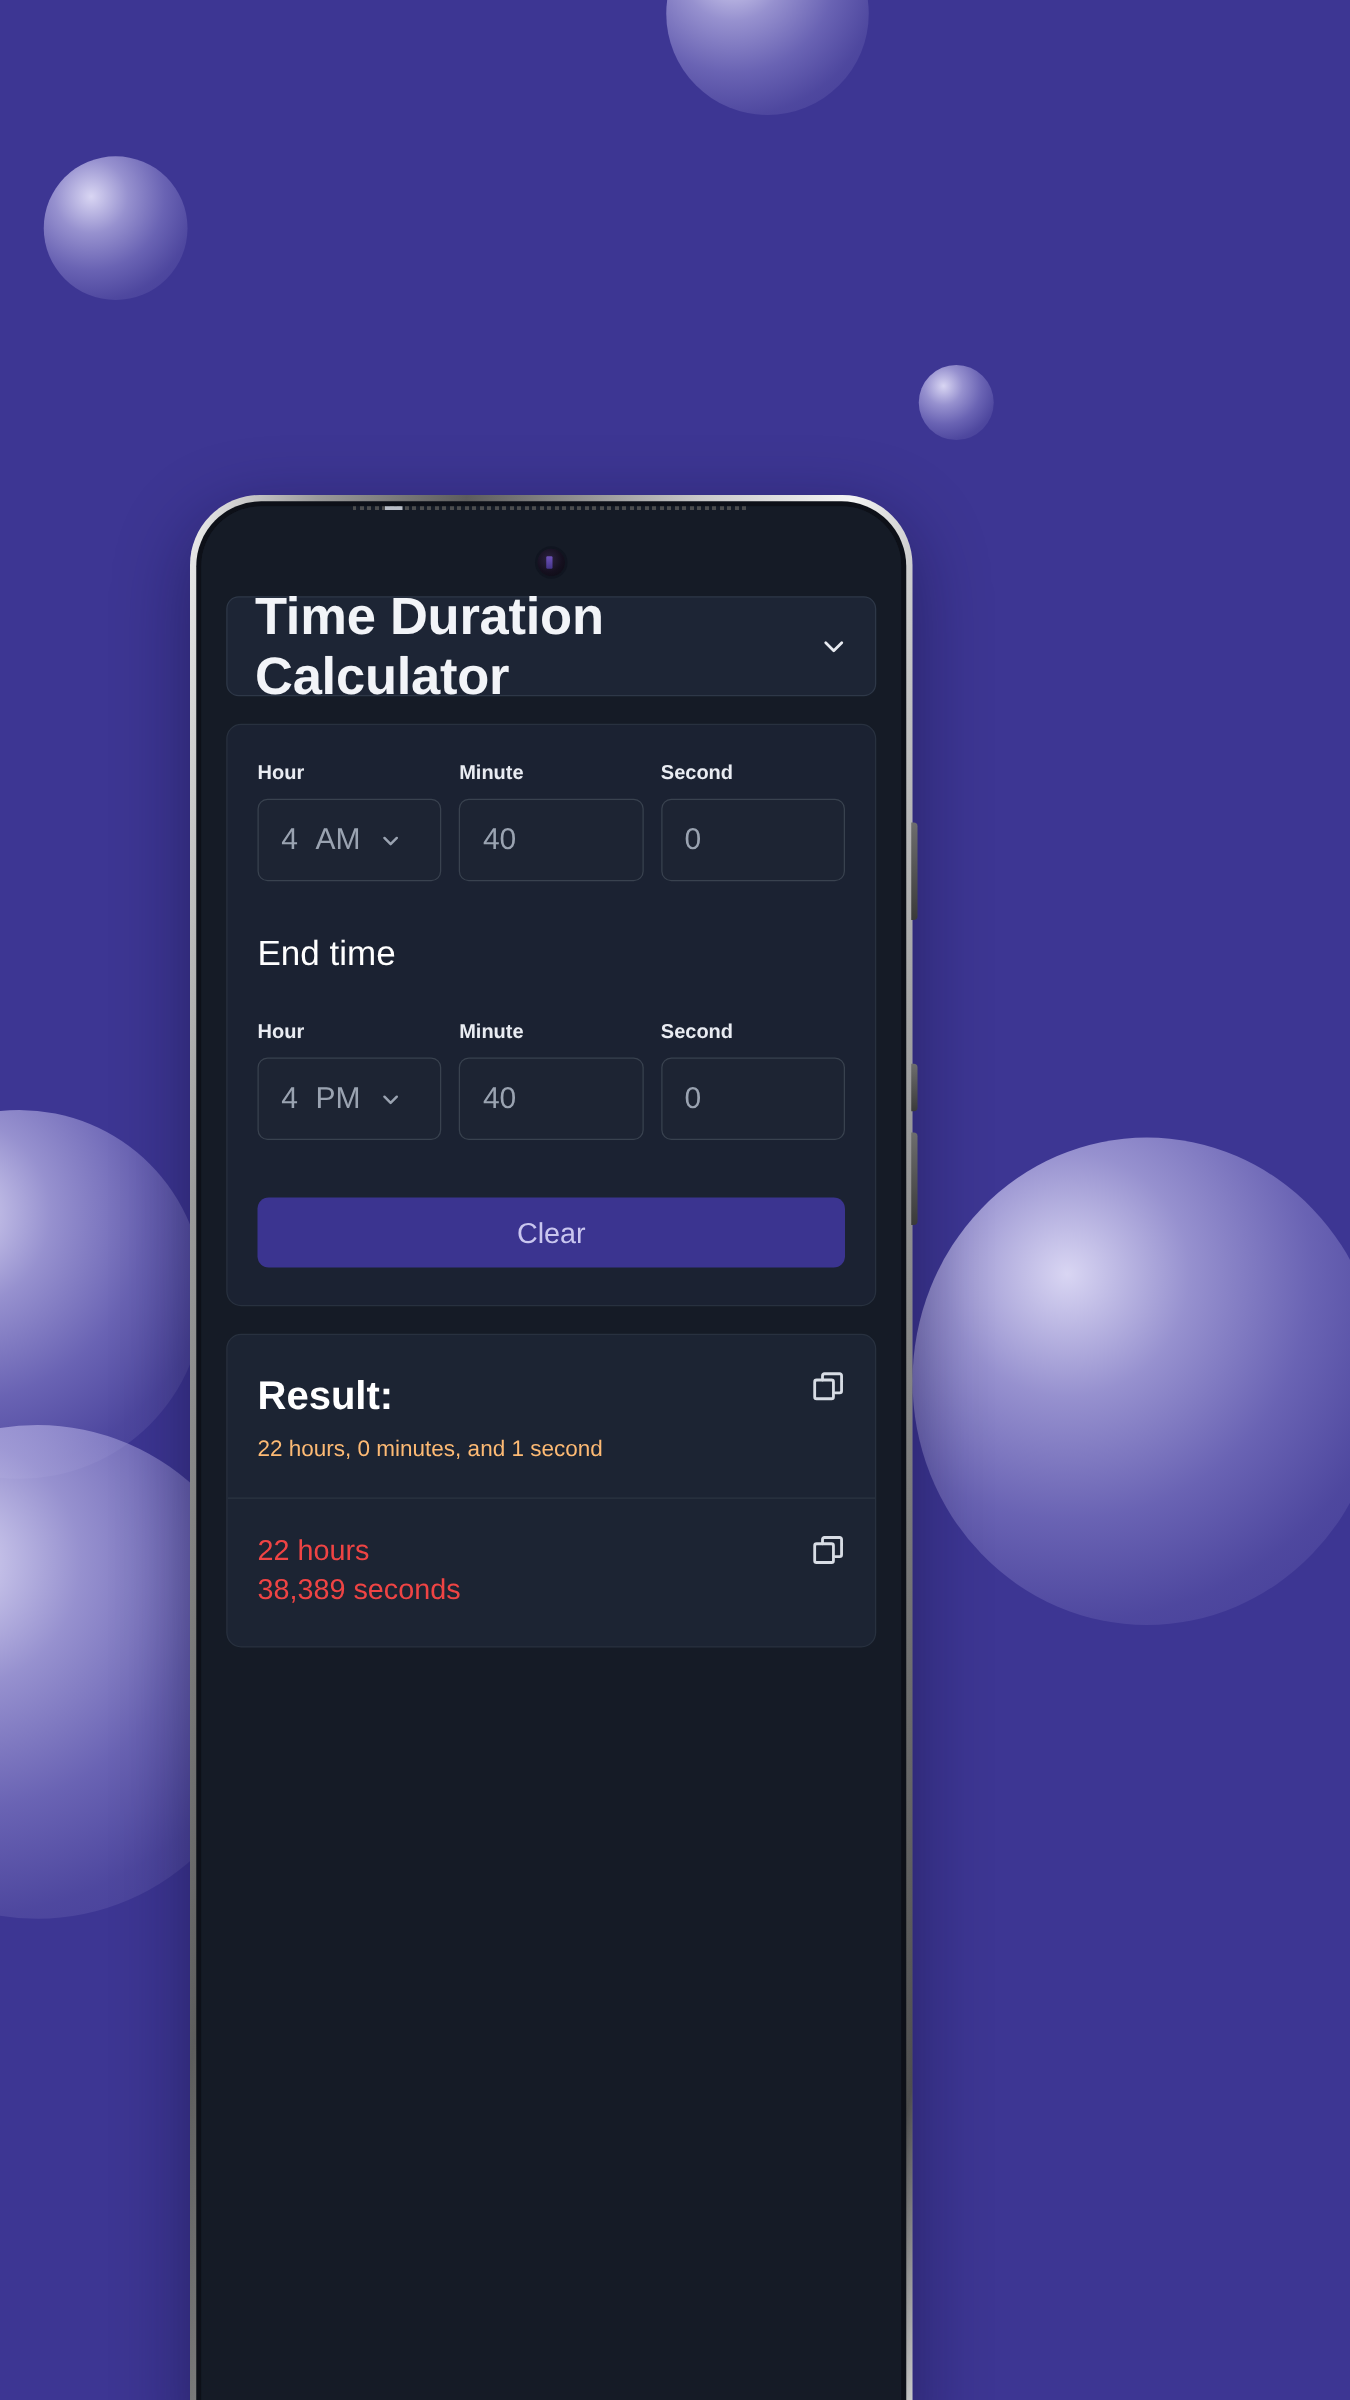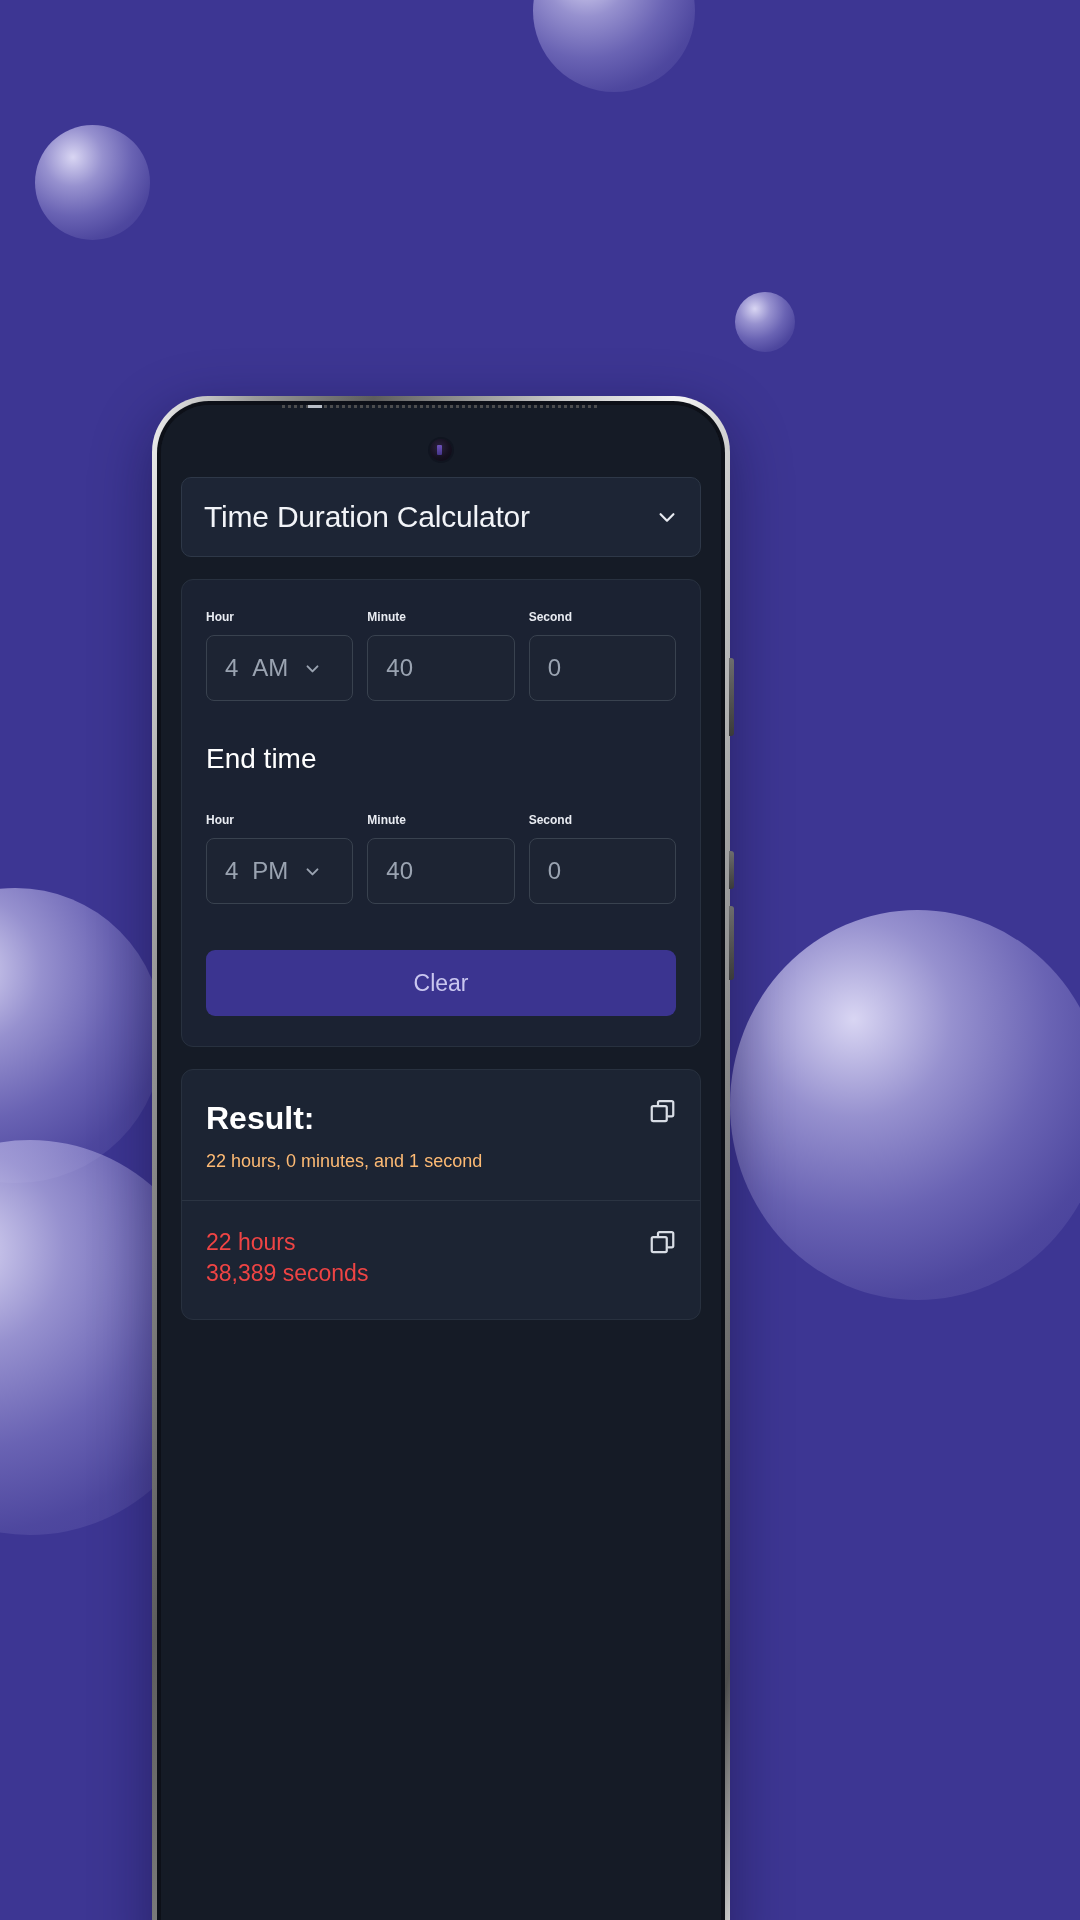--- a/index.html
+++ b/index.html
@@ -120,21 +120,21 @@
 
   .header-select{
     display:flex; align-items:center; justify-content:space-between;
     height:80px;
     padding:0 22px;
     border:1px solid #2e3848;
     border-radius:10px;
     background:#1d2535;
   }
   .header-title{
-    font-size:30px; color:#f2f4f8; letter-spacing:-0.2px;
+    font-size:42px; color:#f2f4f8; letter-spacing:-0.2px;font-weight:bold;
   }
   .chev{
     width:22px; height:22px;
     flex:0 0 auto;
   }
   .chev svg{ display:block; width:100%; height:100%; }
 
   .card{
     margin-top:22px;
     border:1px solid #28313f;
@@ -145,42 +145,42 @@
 
   .section-title{
     font-size:28px; color:#ffffff; font-weight:400;
     margin-bottom:38px;
   }
   .section-title.second{ margin-top:42px; }
 
   .field-row{ display:flex; gap:14px; }
   .field{ flex:1; min-width:0; }
   .field-label{
-    font-size:12px; color:#e9ecf2; font-weight:700;
+    font-size:16px; color:#e9ecf2; font-weight:700;
     margin-bottom:11px;
     white-space:nowrap;
   }
   .input-box{
     height:66px;
     border:1px solid #39424f;
     border-radius:8px;
     background:#1d2433;
     display:flex; align-items:center;
     padding:0 18px;
     gap:14px;
   }
   .input-val{ font-size:24px; color:#9aa3b1; }
   .ampm{ font-size:24px; color:#9aa3b1; }
   .sel-chev{ width:17px; height:17px; margin-left:2px; }
   .sel-chev svg{ display:block; width:100%; height:100%; }
 
   .btn-row{ display:flex; gap:14px; margin-top:46px; }
   .btn{
     flex:1;
-    height:66px;
+    height:56px;
     border:none; border-radius:9px;
     font-size:23px;
     font-family:"Liberation Sans", sans-serif;
     display:flex; align-items:center; justify-content:center;
     cursor:pointer;
   }
   .btn-clear{ background:#3b3490; color:#c9c6ef; }
   .btn-calc{ background:#5a48ea; color:#ffffff; font-weight:700; }
 
   .result-card{

